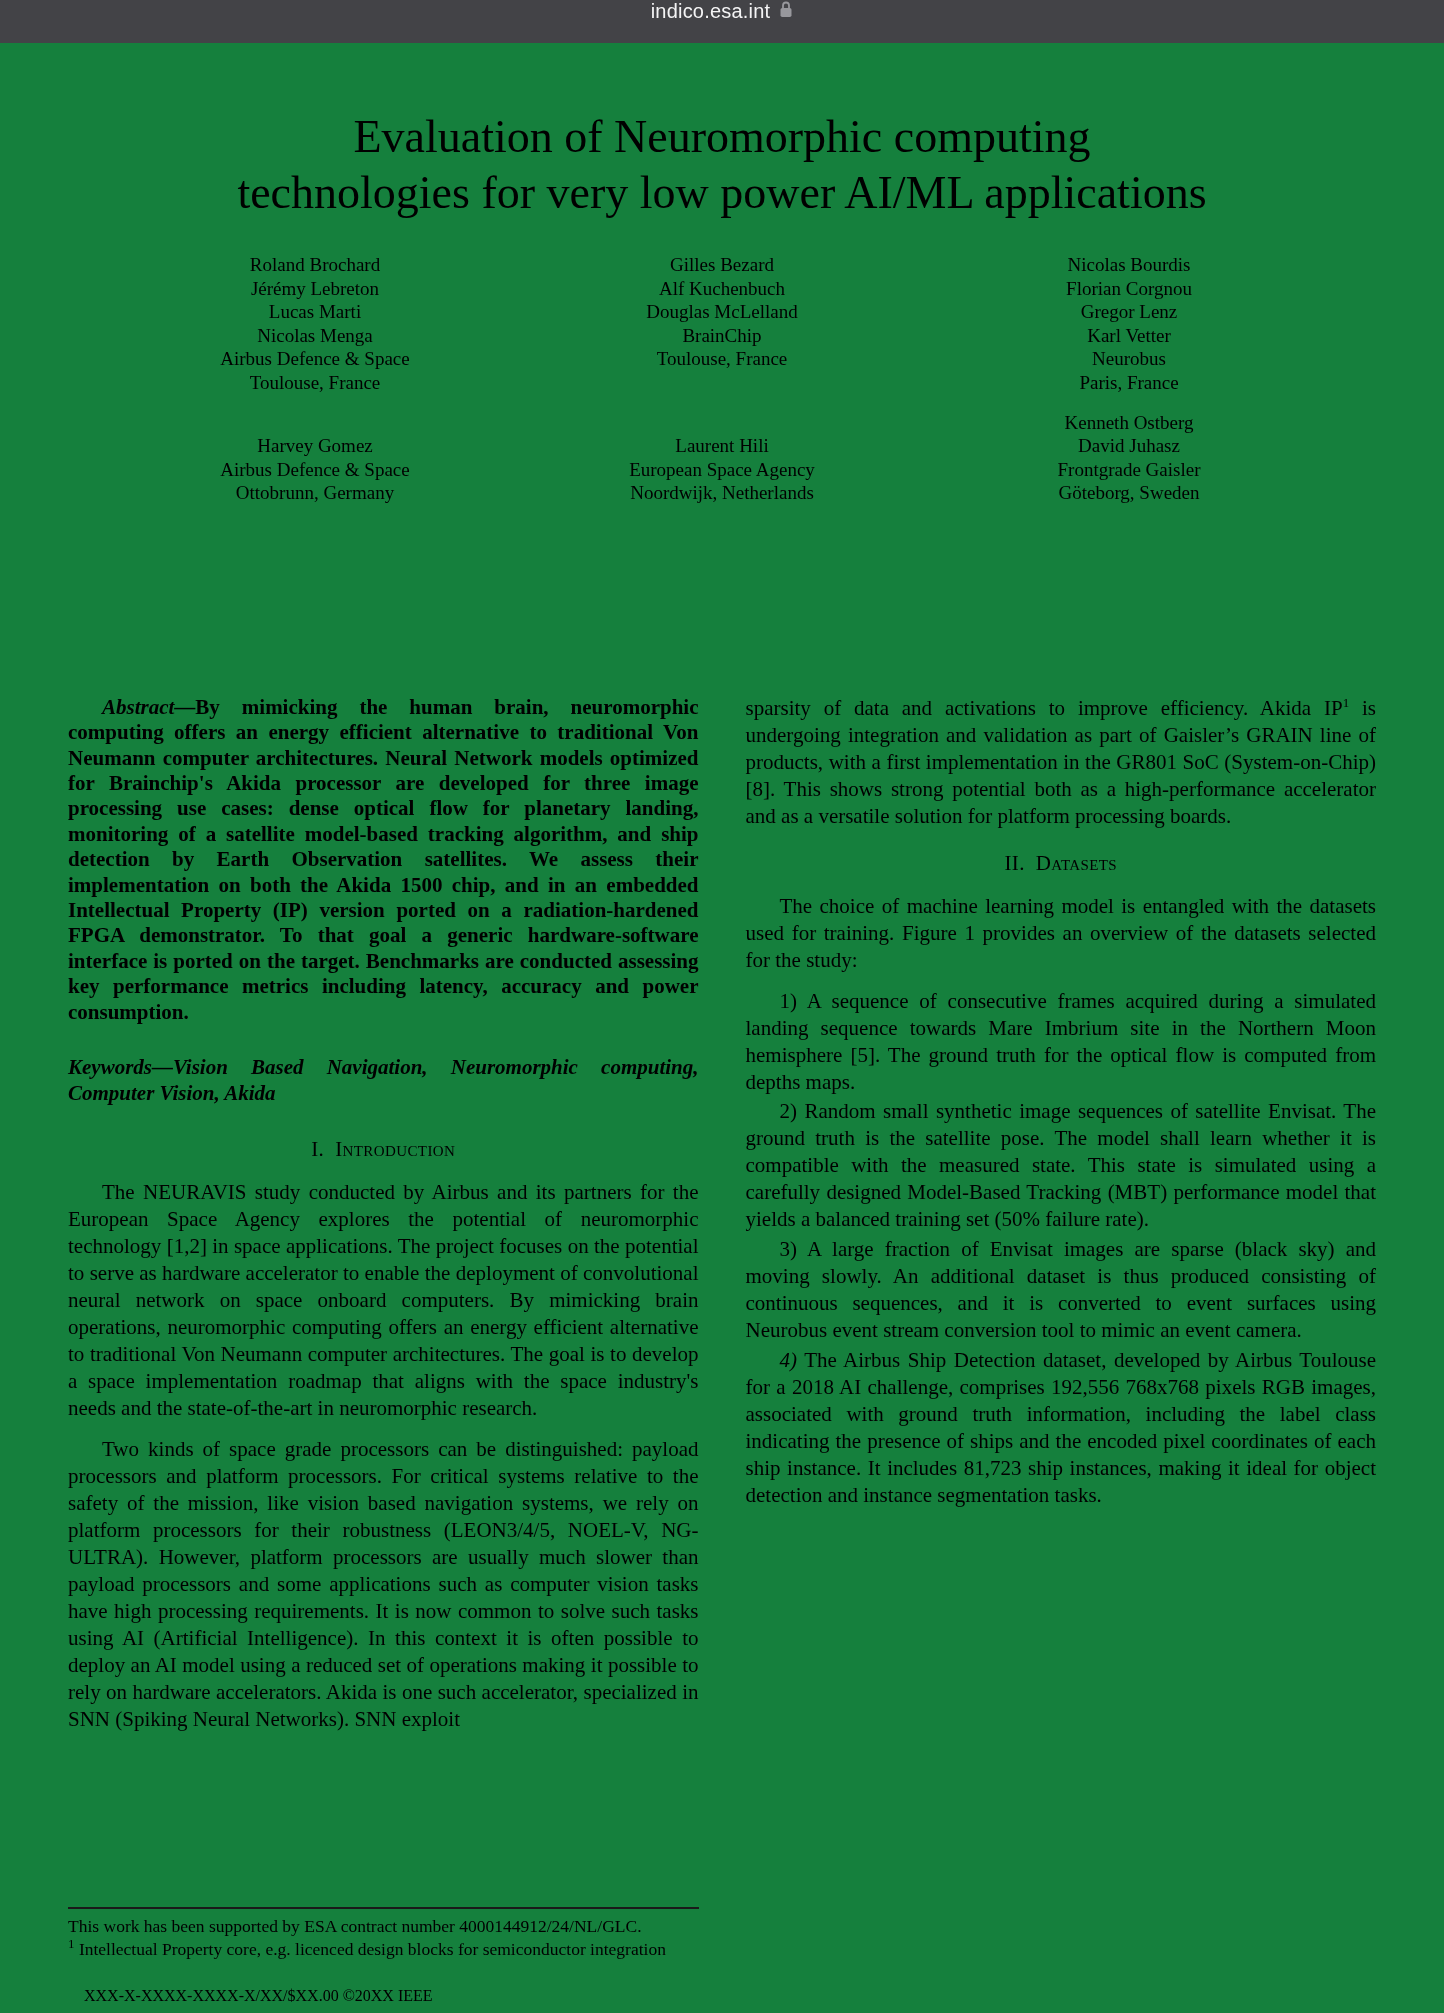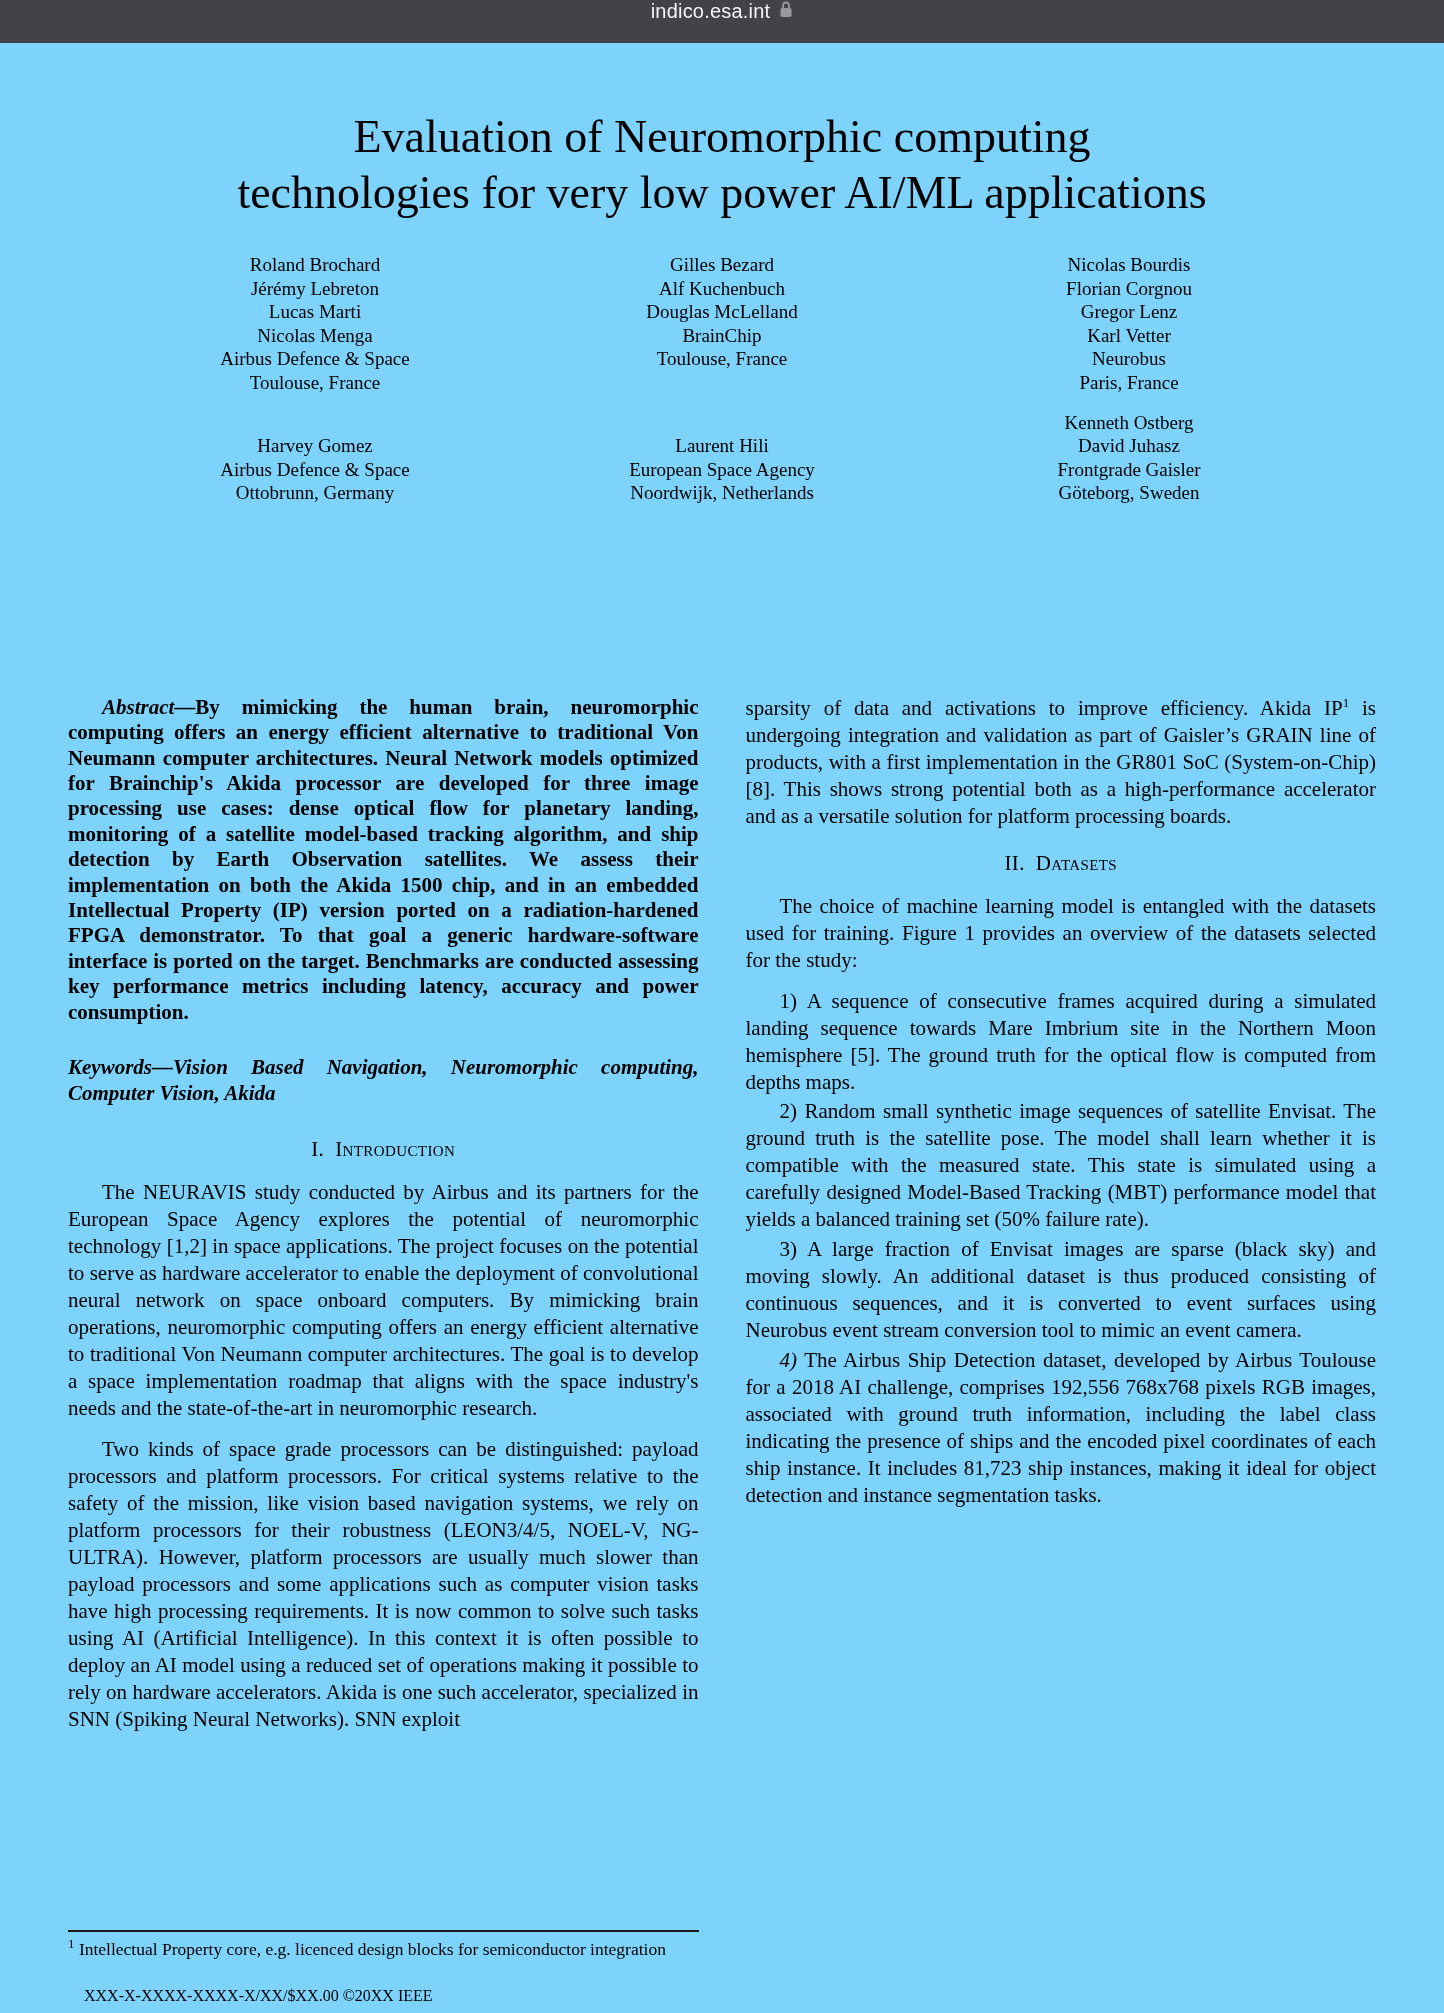--- a/index.html
+++ b/index.html
@@ -20,21 +20,21 @@
   }
   .browser-bar .url {
     color: #f4f4f5;
     font-size: 20px;
     letter-spacing: 0.2px;
   }
   .browser-bar .lock { display: inline-flex; align-items: center; }
   .page {
     width: 1444px;
     height: 1970px;
-    background: #7dd3fc;
+    background: #15803d;
     color: #000000;
     font-family: "Liberation Serif", serif;
     overflow: hidden;
     box-sizing: border-box;
   }
   .title {
     margin: 0;
     padding-top: 66px;
     text-align: center;
     font-weight: normal;
@@ -181,20 +181,21 @@
       <p class="abstract"><span class="ab-label">Abstract</span><span>—By mimicking the human brain, neuromorphic computing offers an energy efficient alternative to traditional Von Neumann computer architectures. Neural Network models optimized for Brainchip's Akida processor are developed for three image processing use cases: dense optical flow for planetary landing, monitoring of a satellite model-based tracking algorithm, and ship detection by Earth Observation satellites. We assess their implementation on both the Akida 1500 chip, and in an embedded Intellectual Property (IP) version ported on a radiation-hardened FPGA demonstrator. To that goal a generic hardware-software interface is ported on the target. Benchmarks are conducted assessing key performance metrics including latency, accuracy and power consumption.</span></p>
 
       <p class="keywords"><span>Keywords</span><span>—Vision Based Navigation, Neuromorphic computing, Computer Vision, Akida</span></p>
 
       <h2>I. Introduction</h2>
 
       <p class="indent">The NEURAVIS study conducted by Airbus and its partners for the European Space Agency explores the potential of neuromorphic technology [1,2] in space applications. The project focuses on the potential to serve as hardware accelerator to enable the deployment of convolutional neural network on space onboard computers. By mimicking brain operations, neuromorphic computing offers an energy efficient alternative to traditional Von Neumann computer architectures. The goal is to develop a space implementation roadmap that aligns with the space industry's needs and the state-of-the-art in neuromorphic research.</p>
       <p class="indent">Two kinds of space grade processors can be distinguished: payload processors and platform processors. For critical systems relative to the safety of the mission, like vision based navigation systems, we rely on platform processors for their robustness (LEON3/4/5, NOEL-V, NG-ULTRA). However, platform processors are usually much slower than payload processors and some applications such as computer vision tasks have high processing requirements. It is now common to solve such tasks using AI (Artificial Intelligence). In this context it is often possible to deploy an AI model using a reduced set of operations making it possible to rely on hardware accelerators. Akida is one such accelerator, specialized in SNN (Spiking Neural Networks). SNN exploit</p>
 
       <div class="footnotes">
+        <p>This work has been supported by ESA contract number 4000144912/24/NL/GLC.</p>
         <p><sup>1</sup><span> Intellectual Property core, e.g. licenced design blocks for semiconductor integration</span></p>
       </div>
 
       <p class="copyright">XXX-X-XXXX-XXXX-X/XX/$XX.00 ©20XX IEEE</p>
     </div>
 
     <div class="col right">
       <p><span>sparsity of data and activations to improve efficiency. Akida IP</span><sup>1</sup><span> is undergoing integration and validation as part of Gaisler’s GRAIN line of products, with a first implementation in the GR801 SoC (System-on-Chip) [8]. This shows strong potential both as a high-performance accelerator and as a versatile solution for platform processing boards.</span></p>
 
 

